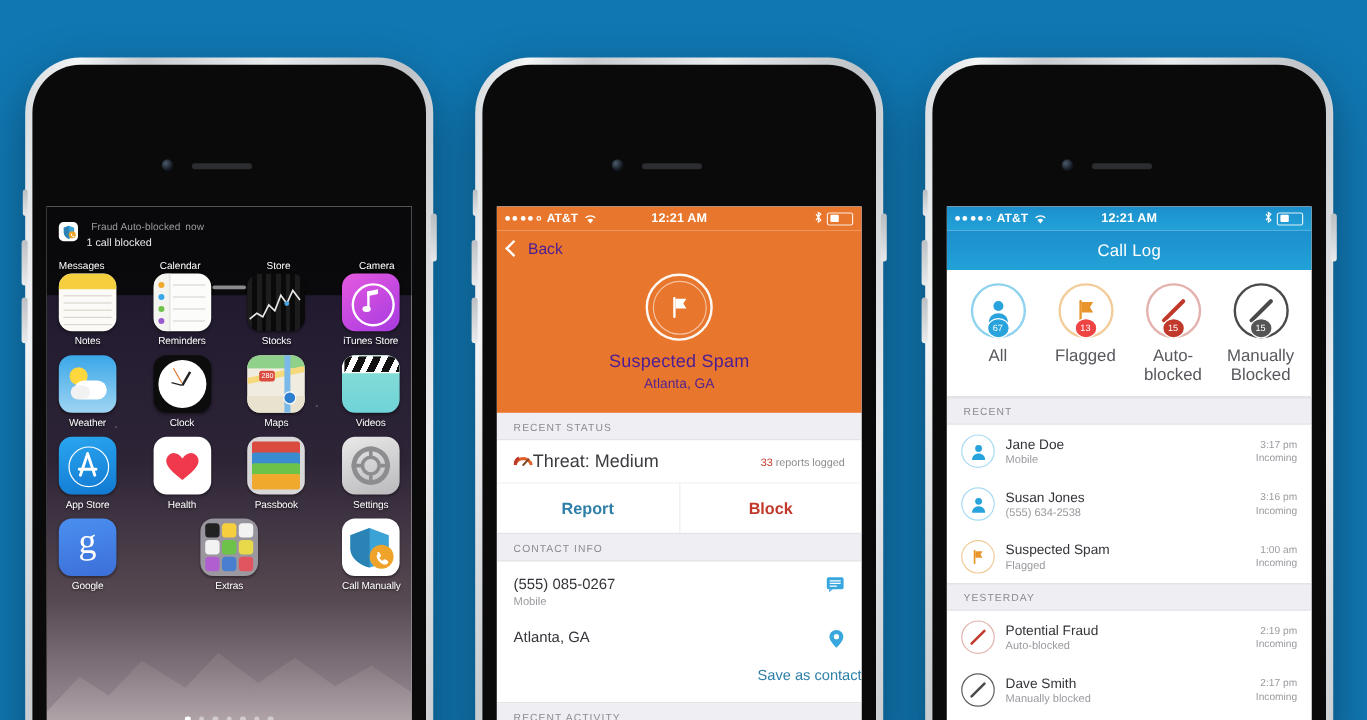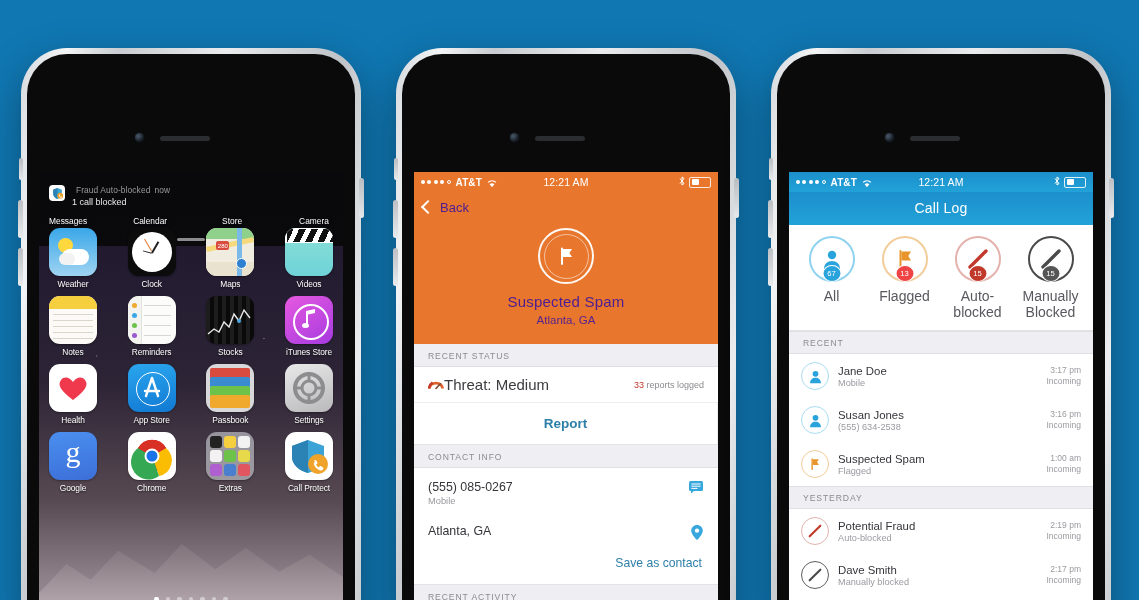--- a/index.html
+++ b/index.html
@@ -47,21 +47,21 @@
   .p1{left:21px;} .p2{left:396px;} .p3{left:771px;}
 
   
   .statusbar{height:20px;display:flex;align-items:center;padding:0 7px;font-size:10.5px;
     letter-spacing:.1px;position:relative;}
   .sb-left{display:flex;align-items:center;gap:3px;}
   .dots{display:flex;gap:2.4px;align-items:center;}
   .dots i{width:4px;height:4px;border-radius:50%;display:block;}
   .sb-carrier{font-size:10px;font-weight:600;margin-left:2px;}
   .wifi{width:10px;height:9px;position:relative;display:inline-block;margin-left:2px;}
-  .sb-time{position:absolute;left:0;right:0;text-align:center;font-size:10.5px;font-weight:400;}
+  .sb-time{position:absolute;left:0;right:0;text-align:center;font-size:10.5px;font-weight:700;}
   .sb-right{margin-left:auto;display:flex;align-items:center;gap:4px;}
   .bt{font-size:9px;line-height:1;}
   .batt{width:20px;height:9px;border-radius:2px;position:relative;display:inline-block;}
   .batt::after{content:"";position:absolute;right:-3px;top:2.6px;width:2px;height:4px;border-radius:0 1px 1px 0;}
   .batt i{position:absolute;left:1.5px;top:1.5px;bottom:1.5px;display:block;border-radius:1px;}
 
   
   .home{position:absolute;inset:0;
     background:linear-gradient(180deg,#1b1526 0%,#241c31 22%,#2d2436 45%,#584a52 70%,#8d8088 86%,#a79ba1 100%);
   }
@@ -130,21 +130,21 @@
   .reports{margin-left:auto;font-size:9px;color:#8b8b90;}
   .reports b{color:#c0392b;font-weight:400;}
   .two-btn{display:flex;background:#fff;border-bottom:1px solid #e3e3e7;}
   .two-btn div{flex:1;text-align:center;padding:13px 0;font-size:13.5px;font-weight:bold;}
   .two-btn .report{color:#2d7fa8;border-right:1px solid #eeeef1;}
   .two-btn .block{color:#c0392b;}
   .ci-row{display:flex;align-items:flex-start;padding:12px 14px 10px 14px;background:#fff;}
   .ci-main{font-size:12.4px;color:#34343a;}
   .ci-sub{font-size:9.3px;color:#9a9aa0;margin-top:2px;}
   .ci-act{margin-left:auto;}
-  .save-row{text-align:right;padding:4px 16px 13px 14px;background:#fff;border-bottom:1px solid #e3e3e7;}
+  .save-row{text-align:right;padding:4px 0 13px 14px;background:#fff;border-bottom:1px solid #e3e3e7;}
   .save-link{color:#2d7fa8;font-size:12.2px;}
 
   
   .blue-hdr{background:linear-gradient(180deg,#1C8FCC 0%,#22A2D8 100%);color:#fff;}
   .blue-title{text-align:center;font-size:14px;padding:8px 0 9px 0;letter-spacing:.2px;}
   .filters{display:flex;background:#fff;padding:11px 6px 10px 6px;border-bottom:1px solid #e3e3e7;}
   .filt{flex:1;text-align:center;}
   .filt .circ{width:42px;height:42px;border-radius:50%;margin:0 auto;position:relative;
     display:flex;align-items:center;justify-content:center;}
   .filt .badge{position:absolute;bottom:-2px;left:50%;transform:translateX(-50%);
@@ -201,20 +201,60 @@
             <span>Messages</span>
             <span>Calendar</span>
             <span>Store</span>
             <span>Camera</span>
           </div>
 
           <div class="grid">
 
             <div class="grow">
               <div class="app">
+                <div class="ic" style="background:#fbfaf6;">
+                  <div style="position:absolute;left:0;top:0;right:0;height:13px;background:#f6cf3f;"></div>
+                  <div style="position:absolute;left:4px;top:18px;right:4px;height:1px;background:#d9d6cc;box-shadow:0 6px 0 #d9d6cc,0 12px 0 #d9d6cc,0 18px 0 #d9d6cc,0 24px 0 #d9d6cc;"></div>
+                </div>
+                <div class="lb">Notes</div>
+              </div>
+              <div class="app">
+                <div class="ic" style="background:#fcfcfa;">
+                  <div style="position:absolute;left:0;top:0;bottom:0;width:13px;background:#f3f3ef;border-right:1px solid #e2e2dc;"></div>
+                  <div style="position:absolute;left:4px;top:7px;width:5px;height:5px;border-radius:50%;background:#f0a92c;"></div>
+                  <div style="position:absolute;left:4px;top:17px;width:5px;height:5px;border-radius:50%;background:#3aa7e8;"></div>
+                  <div style="position:absolute;left:4px;top:27px;width:5px;height:5px;border-radius:50%;background:#6dc24a;"></div>
+                  <div style="position:absolute;left:4px;top:37px;width:5px;height:5px;border-radius:50%;background:#9b59d0;"></div>
+                  <div style="position:absolute;left:16px;top:9px;right:5px;height:1px;background:#d8d8d2;box-shadow:0 10px 0 #d8d8d2,0 20px 0 #d8d8d2,0 30px 0 #d8d8d2;"></div>
+                </div>
+                <div class="lb">Reminders</div>
+              </div>
+              <div class="app">
+                <div class="ic" style="background:#0a0a0a;">
+                  <div style="position:absolute;inset:0;background:repeating-linear-gradient(90deg,#1d1d1d 0 4px,#0a0a0a 4px 8px);"></div>
+                  <svg width="48" height="48" viewBox="0 0 48 48" style="position:absolute;left:0;top:0;">
+                    <polyline points="2,38 8,33 13,36 18,26 23,31 28,18 33,25 38,14 44,22" fill="none" stroke="#e9e9e9" stroke-width="1.4"></polyline>
+                    <circle cx="33" cy="25" r="2" fill="#4aa3e0"></circle>
+                  </svg>
+                </div>
+                <div class="lb">Stocks</div>
+              </div>
+              <div class="app">
+                <div class="ic" style="background:linear-gradient(145deg,#e659e0,#a63ae0);">
+                  <div style="position:absolute;left:8px;top:8px;width:32px;height:32px;border-radius:50%;border:2.2px solid #fff;"></div>
+                  <div style="position:absolute;left:21px;top:15px;width:2px;height:15px;background:#fff;"></div>
+                  <div style="position:absolute;left:21px;top:14px;width:9px;height:4px;background:#fff;transform:skewY(-12deg);"></div>
+                  <div style="position:absolute;left:17px;top:27px;width:7px;height:5px;border-radius:50%;background:#fff;"></div>
+                </div>
+                <div class="lb">iTunes Store</div>
+              </div>
+            </div>
+
+            <div class="grow">
+              <div class="app">
                 <div class="ic" style="background:linear-gradient(180deg,#3aa7e8,#9fd4f2);">
                   <div style="position:absolute;left:9px;top:10px;width:15px;height:15px;border-radius:50%;background:#ffd83d;"></div>
                   <div style="position:absolute;left:13px;top:21px;width:27px;height:16px;border-radius:9px;background:#fff;"></div>
                   <div style="position:absolute;left:10px;top:25px;width:16px;height:12px;border-radius:8px;background:#f2f2f2;"></div>
                 </div>
                 <div class="lb">Weather</div>
               </div>
               <div class="app">
                 <div class="ic" style="background:#0c0c0c;">
                   <div style="position:absolute;left:4px;top:4px;right:4px;bottom:4px;border-radius:50%;background:#fff;"></div>
@@ -240,75 +280,35 @@
                 <div class="ic" style="background:linear-gradient(180deg,#8ae0d4,#6fd3d9);">
                   <div style="position:absolute;left:0;top:0;right:0;height:15px;background:#fff;"></div>
                   <div style="position:absolute;left:2px;top:1px;width:46px;height:13px;background:repeating-linear-gradient(115deg,#111 0 6px,#fff 6px 11px);"></div>
                 </div>
                 <div class="lb">Videos</div>
               </div>
             </div>
 
             <div class="grow">
               <div class="app">
-                <div class="ic" style="background:#fbfaf6;">
-                  <div style="position:absolute;left:0;top:0;right:0;height:13px;background:#f6cf3f;"></div>
-                  <div style="position:absolute;left:4px;top:18px;right:4px;height:1px;background:#d9d6cc;box-shadow:0 6px 0 #d9d6cc,0 12px 0 #d9d6cc,0 18px 0 #d9d6cc,0 24px 0 #d9d6cc;"></div>
-                </div>
-                <div class="lb">Notes</div>
-              </div>
-              <div class="app">
-                <div class="ic" style="background:#fcfcfa;">
-                  <div style="position:absolute;left:0;top:0;bottom:0;width:13px;background:#f3f3ef;border-right:1px solid #e2e2dc;"></div>
-                  <div style="position:absolute;left:4px;top:7px;width:5px;height:5px;border-radius:50%;background:#f0a92c;"></div>
-                  <div style="position:absolute;left:4px;top:17px;width:5px;height:5px;border-radius:50%;background:#3aa7e8;"></div>
-                  <div style="position:absolute;left:4px;top:27px;width:5px;height:5px;border-radius:50%;background:#6dc24a;"></div>
-                  <div style="position:absolute;left:4px;top:37px;width:5px;height:5px;border-radius:50%;background:#9b59d0;"></div>
-                  <div style="position:absolute;left:16px;top:9px;right:5px;height:1px;background:#d8d8d2;box-shadow:0 10px 0 #d8d8d2,0 20px 0 #d8d8d2,0 30px 0 #d8d8d2;"></div>
-                </div>
-                <div class="lb">Reminders</div>
-              </div>
-              <div class="app">
-                <div class="ic" style="background:#0a0a0a;">
-                  <div style="position:absolute;inset:0;background:repeating-linear-gradient(90deg,#1d1d1d 0 4px,#0a0a0a 4px 8px);"></div>
-                  <svg width="48" height="48" viewBox="0 0 48 48" style="position:absolute;left:0;top:0;">
-                    <polyline points="2,38 8,33 13,36 18,26 23,31 28,18 33,25 38,14 44,22" fill="none" stroke="#e9e9e9" stroke-width="1.4"></polyline>
-                    <circle cx="33" cy="25" r="2" fill="#4aa3e0"></circle>
-                  </svg>
-                </div>
-                <div class="lb">Stocks</div>
-              </div>
-              <div class="app">
-                <div class="ic" style="background:linear-gradient(145deg,#e659e0,#a63ae0);">
-                  <div style="position:absolute;left:8px;top:8px;width:32px;height:32px;border-radius:50%;border:2.2px solid #fff;"></div>
-                  <div style="position:absolute;left:21px;top:15px;width:2px;height:15px;background:#fff;"></div>
-                  <div style="position:absolute;left:21px;top:14px;width:9px;height:4px;background:#fff;transform:skewY(-12deg);"></div>
-                  <div style="position:absolute;left:17px;top:27px;width:7px;height:5px;border-radius:50%;background:#fff;"></div>
-                </div>
-                <div class="lb">iTunes Store</div>
-              </div>
-            </div>
-
-            <div class="grow">
-              <div class="app">
-                <div class="ic" style="background:#fff;">
-                  <svg width="48" height="48" viewBox="0 0 48 48" style="position:absolute;left:0;top:0;">
-                    <path d="M24 36 C12 27 8 21 12 16 C15.5 11.6 21 13.5 24 18 C27 13.5 32.5 11.6 36 16 C40 21 36 27 24 36 Z" fill="#f0394d"></path>
-                  </svg>
-                </div>
-                <div class="lb">Health</div>
-              </div>
-              <div class="app">
                 <div class="ic" style="background:linear-gradient(170deg,#2aa6ef,#1179d2);">
                   <div style="position:absolute;left:8px;top:8px;width:32px;height:32px;border-radius:50%;border:1.8px solid #fff;"></div>
                   <svg width="48" height="48" viewBox="0 0 48 48" style="position:absolute;left:0;top:0;">
                     <path d="M24 14 L30 32 M24 14 L18 32 M17 27 L31 27" stroke="#fff" stroke-width="2.4" fill="none" stroke-linecap="round"></path>
                   </svg>
                 </div>
                 <div class="lb">App Store</div>
+              </div>
+              <div class="app">
+                <div class="ic" style="background:#fff;">
+                  <svg width="48" height="48" viewBox="0 0 48 48" style="position:absolute;left:0;top:0;">
+                    <path d="M24 36 C12 27 8 21 12 16 C15.5 11.6 21 13.5 24 18 C27 13.5 32.5 11.6 36 16 C40 21 36 27 24 36 Z" fill="#f0394d"></path>
+                  </svg>
+                </div>
+                <div class="lb">Health</div>
               </div>
               <div class="app">
                 <div class="ic" style="background:#d8d8da;">
                   <div style="position:absolute;left:4px;top:4px;right:4px;height:11px;border-radius:2px;background:#d94b3e;"></div>
                   <div style="position:absolute;left:4px;top:13px;right:4px;height:11px;border-radius:2px;background:#3a8bd0;"></div>
                   <div style="position:absolute;left:4px;top:22px;right:4px;height:11px;border-radius:2px;background:#6dc24a;"></div>
                   <div style="position:absolute;left:4px;top:31px;right:4px;height:13px;border-radius:2px;background:#f0a92c;"></div>
                 </div>
                 <div class="lb">Passbook</div>
               </div>
@@ -330,34 +330,20 @@
             </div>
 
             <div class="grow">
               <div class="app">
                 <div class="ic" style="background:linear-gradient(170deg,#4a8ff0,#3c6fd8);">
                   <div style="position:absolute;left:0;right:0;top:5px;text-align:center;font-size:30px;color:#fff;font-family:'Liberation Serif',serif;line-height:1;">g</div>
                 </div>
                 <div class="lb">Google</div>
               </div>
               <div class="app">
-                <div class="ic" style="background:#fff;">
-                  <svg width="48" height="48" viewBox="0 0 48 48" style="position:absolute;left:0;top:0;">
-                    <circle cx="24" cy="24" r="16" fill="#d93025"></circle>
-                    <path d="M24 8 A16 16 0 0 1 38 16 L24 16 Z" fill="#d93025"></path>
-                    <path d="M38 16 A16 16 0 0 1 31 44 L24 24 Z" fill="#fbbc04"></path>
-                    <path d="M31 44 A16 16 0 0 1 10 16 L24 24 Z" fill="#34a853"></path>
-                    <path d="M10 16 A16 16 0 0 1 38 16 L24 24 Z" fill="#d93025"></path>
-                    <circle cx="24" cy="24" r="7.5" fill="#fff"></circle>
-                    <circle cx="24" cy="24" r="5.5" fill="#1a73e8"></circle>
-                  </svg>
-                </div>
-                <div class="lb">Chrome</div>
-              </div>
-              <div class="app">
                 <div class="ic" style="background:rgba(190,190,196,.7);">
                   <div style="position:absolute;left:4px;top:4px;width:12px;height:12px;border-radius:3px;background:#222;"></div>
                   <div style="position:absolute;left:18px;top:4px;width:12px;height:12px;border-radius:3px;background:#f6cf3f;"></div>
                   <div style="position:absolute;left:32px;top:4px;width:12px;height:12px;border-radius:3px;background:#f2f2f2;"></div>
                   <div style="position:absolute;left:4px;top:18px;width:12px;height:12px;border-radius:3px;background:#f2f2f2;"></div>
                   <div style="position:absolute;left:18px;top:18px;width:12px;height:12px;border-radius:3px;background:#6dc24a;"></div>
                   <div style="position:absolute;left:32px;top:18px;width:12px;height:12px;border-radius:3px;background:#e8d94a;"></div>
                   <div style="position:absolute;left:4px;top:32px;width:12px;height:12px;border-radius:3px;background:#b05fd0;"></div>
                   <div style="position:absolute;left:18px;top:32px;width:12px;height:12px;border-radius:3px;background:#4a7fd0;"></div>
                   <div style="position:absolute;left:32px;top:32px;width:12px;height:12px;border-radius:3px;background:#e0555f;"></div>
@@ -366,21 +352,21 @@
               </div>
               <div class="app">
                 <div class="ic" style="background:#fff;">
                   <svg width="48" height="48" viewBox="0 0 48 48" style="position:absolute;left:0;top:0;">
                     <path d="M23 8 L39 14 V25 C39 33 31 39 23 41 C15 39 7 33 7 25 V14 Z" fill="#3ba3d6"></path>
                     <path d="M23 8 L23 41 C15 39 7 33 7 25 V14 Z" fill="#2b82b5"></path>
                     <circle cx="33" cy="32" r="10" fill="#f0a32a"></circle>
                     <path d="M29 28.5c1.1-.9 2.1-.4 2.6.6l.7 1.3c.4.7.2 1.3-.4 1.7l-.8.5c.5 1.3 1.5 2.3 2.8 2.8l.5-.8c.4-.6 1-.8 1.7-.4l1.3.7c1 .5 1.5 1.5.6 2.6-1.7 1.9-4.5.8-6.7-1.4-2.2-2.2-3.4-5-1.3-6.6z" fill="#fff"></path>
                   </svg>
                 </div>
-                <div class="lb">Call Protect</div>
+                <div class="lb">Call Manually</div>
               </div>
             </div>
           </div>
 
           <div class="pagedots">
             <i class="on"></i>
             <i></i>
             <i></i>
             <i></i>
             <i></i>
@@ -465,20 +451,21 @@
             <span>Threat: Medium</span>
           </div>
           <div class="reports">
             <b>33</b>
             <span>reports logged</span>
           </div>
         </div>
 
         <div class="two-btn">
           <div class="report">Report</div>
+          <div class="block">Block</div>
         </div>
 
         <div class="sect-hdr">CONTACT INFO</div>
         <div class="ci-row">
           <div>
             <div class="ci-main">(555) 085-0267</div>
             <div class="ci-sub">Mobile</div>
           </div>
           <div class="ci-act">
             <svg width="16" height="14" viewBox="0 0 16 14">

